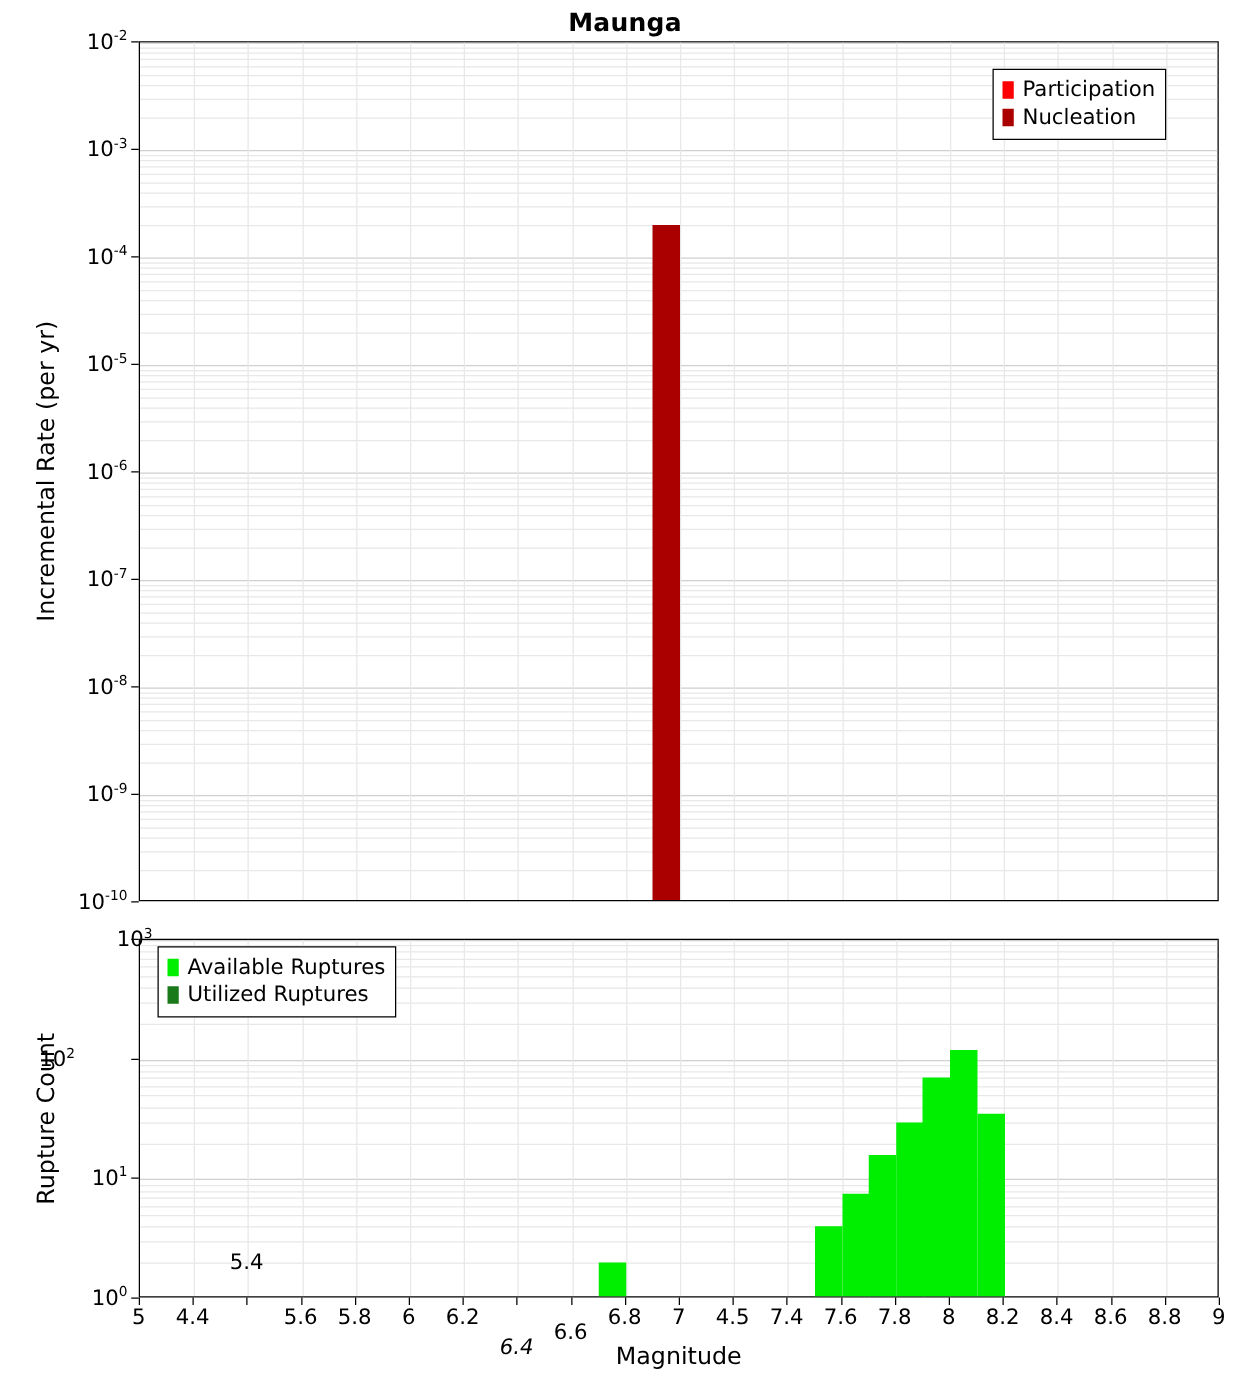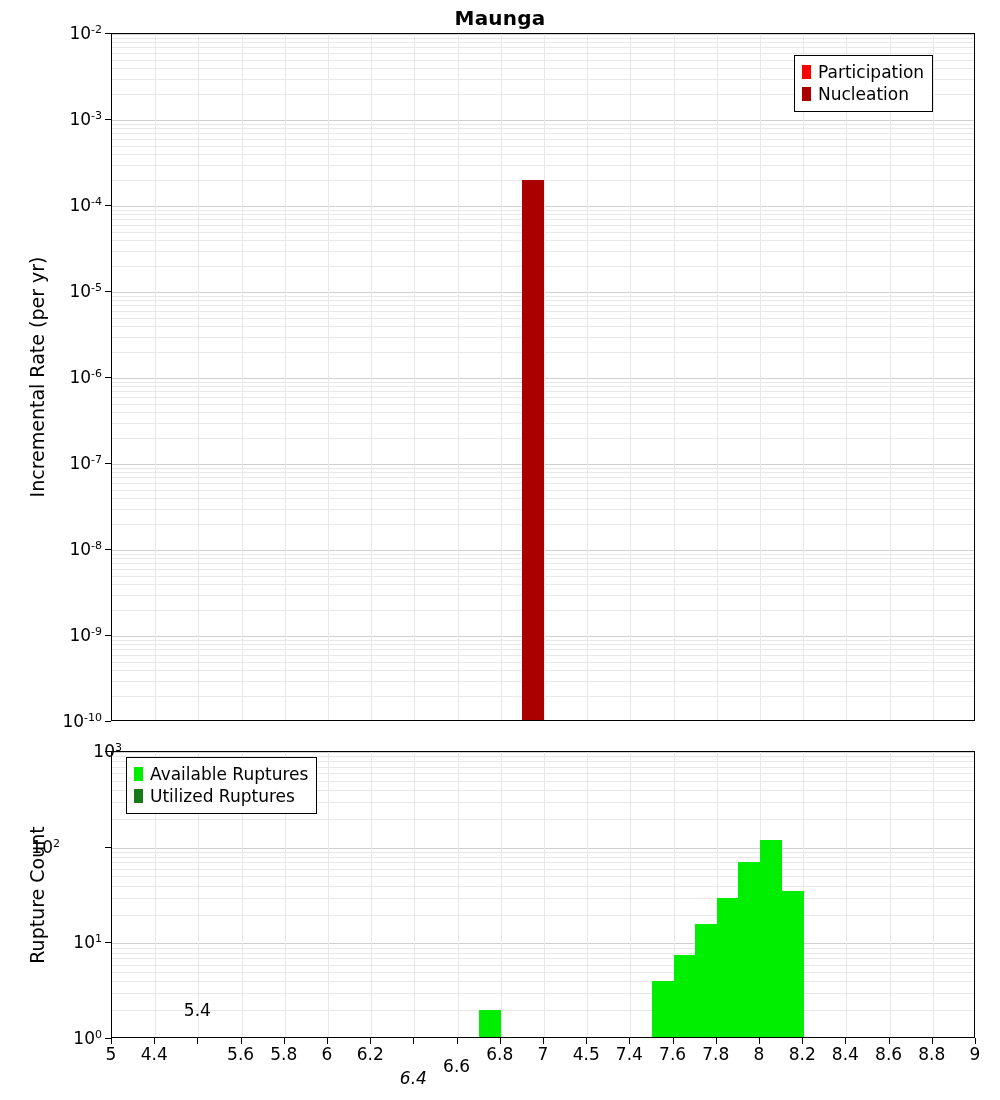--- a/index.html
+++ b/index.html
@@ -358,20 +358,21 @@
     <div class="xtick-label" style="left: 802.2px; top: 1044px;">8.2</div>
     <div class="tick-mark-x" style="left: 802px; top: 1038px;"></div>
     <div class="xtick-label" style="left: 845.4px; top: 1044px;">8.4</div>
     <div class="tick-mark-x" style="left: 845px; top: 1038px;"></div>
     <div class="xtick-label" style="left: 888.6px; top: 1044px;">8.6</div>
     <div class="tick-mark-x" style="left: 889px; top: 1038px;"></div>
     <div class="xtick-label" style="left: 931.8px; top: 1044px;">8.8</div>
     <div class="tick-mark-x" style="left: 932px; top: 1038px;"></div>
     <div class="xtick-label" style="left: 975px; top: 1044px;">9</div>
     <div class="tick-mark-x" style="left: 975px; top: 1038px;"></div>
+    <div class="xlabel" style="left: 111px; width: 864px; top: 1074px;">Magnitude</div>
     <div class="legend" style="left: 794px; top: 55px;">
       <div class="legend-row">
         <span class="legend-swatch" style="background: rgb(255, 0, 0);"></span>
         <span class="legend-text">Participation</span>
       </div>
       <div class="legend-row">
         <span class="legend-swatch" style="background: rgb(170, 0, 0);"></span>
         <span class="legend-text">Nucleation</span>
       </div>
     </div>

